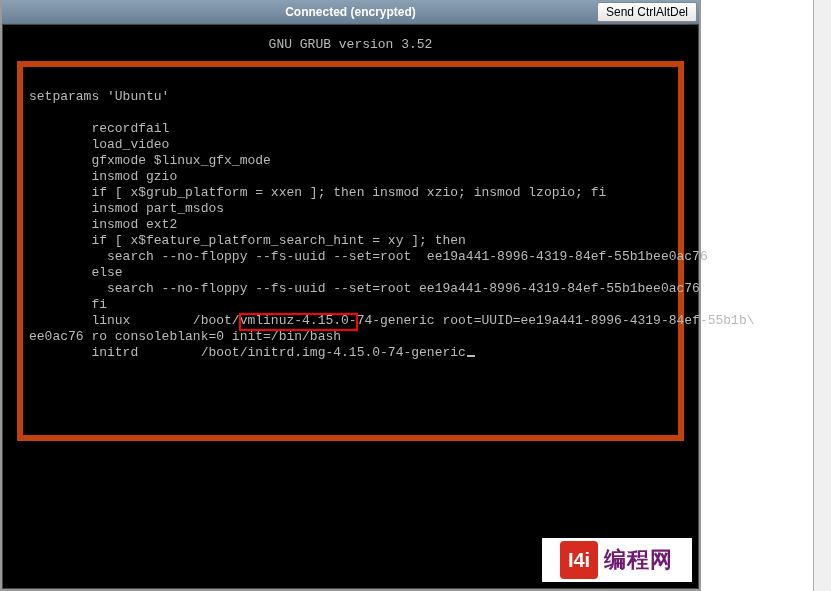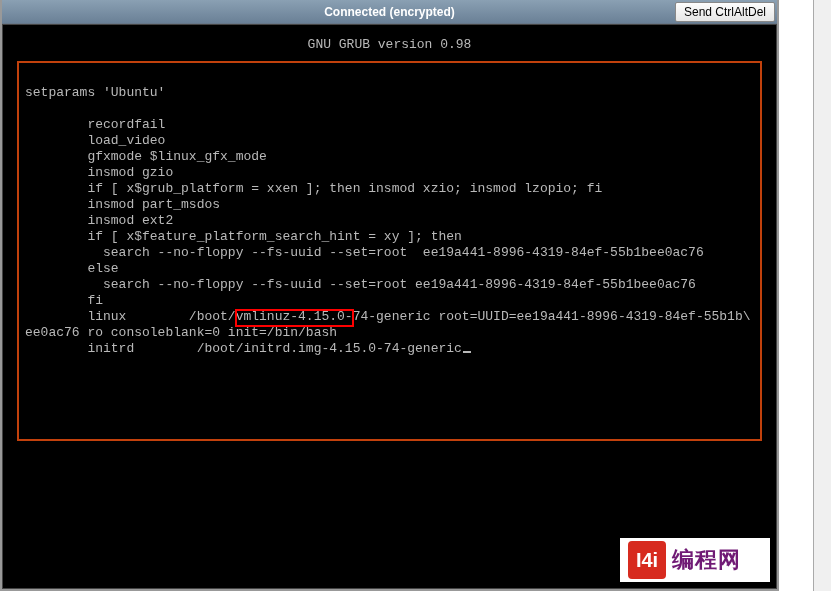--- a/index.html
+++ b/index.html
@@ -1,20 +1,20 @@
 <!DOCTYPE html>
 <html><head>
 <meta charset="utf-8">
 <style>
   * { margin: 0; padding: 0; box-sizing: border-box; }
   html, body { width: 831px; height: 591px; overflow: hidden; font-family: monospace; }
   body { background: #fff; }
 
   .window {
-    width: 779px; height: 591px;
+    width: 701px; height: 591px;
     border: 2px solid #999;
     border-top: none;
     background: #e8e8e8;
     display: flex;
     flex-direction: column;
   }
 
   .titlebar {
     height: 24px;
     background: linear-gradient(to bottom, #8aa0b3 0%, #6a8096 100%);
@@ -66,21 +66,21 @@
     background: #f0f0f0;
     border-left: 1px solid #aaa;
   }
 
   .grub-header {
     text-align: center;
     padding: 6px 0 6px 0;
   }
 
   .grub-box {
-    border: 2px solid #c2410c;
+    border: 6px solid #c2410c;
     margin: 2px 4px 8px 4px;
     padding: 6px 6px 8px 6px;
     white-space: pre;
     position: relative;
     height: 380px;
   }
 
   .highlight-box {
     position: absolute;
     border: 2px solid #ff0000;
@@ -103,21 +103,21 @@
 
   .watermark {
     position: absolute;
     right: 6px;
     bottom: 6px;
     width: 150px;
     height: 44px;
     background: #fff;
     display: flex;
     align-items: center;
-    padding: 2px 8px;
+    padding: 2px 18px;
     font-family: "Microsoft YaHei", Arial, sans-serif;
   }
   .watermark .logo-sq {
     width: 38px; height: 38px;
     background: #d72b1f;
     color: #fff;
     font-size: 20px;
     font-weight: bold;
     display: flex;
     align-items: center;
@@ -138,21 +138,21 @@
 <div class="window">
 
   <div class="titlebar">
     <span class="titlebar-text">Connected (encrypted)</span>
     <button class="ctrl-alt-del">
       <span>Send CtrlAltDel</span>
     </button>
   </div>
 
   <div class="console">
-    <div class="grub-header">GNU GRUB  version 0.98</div>
+    <div class="grub-header">GNU GRUB  version 3.52</div>
 
     <div class="grub-box">
 <span>setparams 'Ubuntu'</span>
 
 <span>        recordfail</span>
 <span>        load_video</span>
 <span>        gfxmode $linux_gfx_mode</span>
 <span>        insmod gzio</span>
 <span>        if [ x$grub_platform = xxen ]; then insmod xzio; insmod lzopio; fi</span>
 <span>        insmod part_msdos</span>

